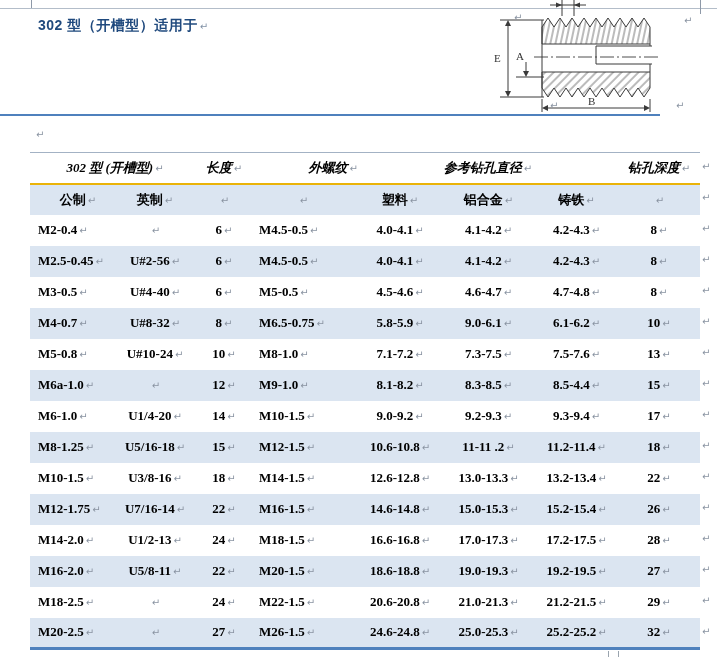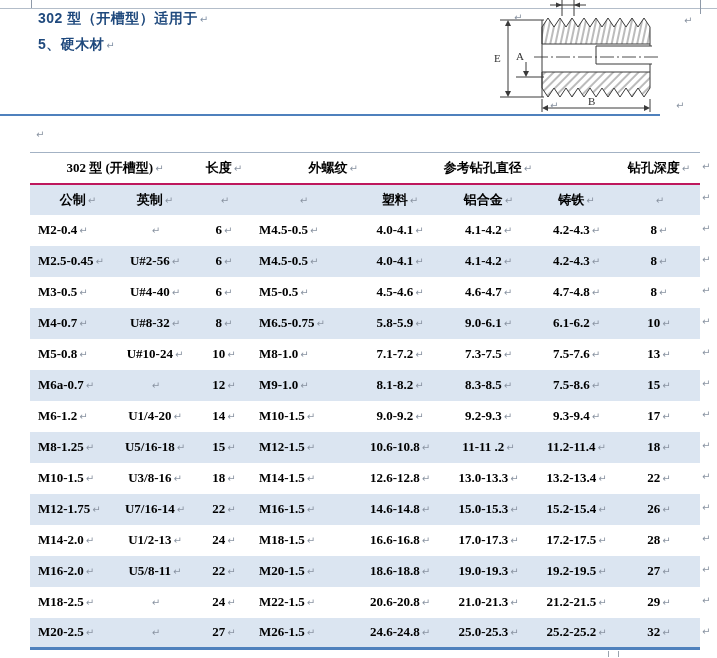--- a/index.html
+++ b/index.html
@@ -4,38 +4,38 @@
 <style>
   html,body{margin:0;padding:0;background:#fff;}
   .page{position:relative;width:717px;height:658px;background:#ffffff;overflow:hidden;
         font-family:"Liberation Sans",sans-serif;}
   
   .bound-h{position:absolute;left:0;top:8px;width:717px;height:1px;background:#b3bdc9;}
   .bound-tick-left{position:absolute;left:31px;top:0;width:1px;height:8px;background:#8e99a8;}
   .bound-tick-right{position:absolute;left:700px;top:0;width:1px;height:14px;background:#8e99a8;}
   
   .heading{position:absolute;left:38px;top:9px;}
-  .hline{height:26px;line-height:18px;font-size:14px;font-weight:bold;color:#1f497d;
+  .hline{height:26px;line-height:32px;font-size:14px;font-weight:bold;color:#1f497d;
          letter-spacing:0.5px;white-space:nowrap;}
   .pmark{font-family:"DejaVu Sans",sans-serif;font-weight:normal;color:#8a94a2;
          font-size:10px;margin-left:2px;}
   .hline .pmark{color:#8091a6;}
   
   .section-rule{position:absolute;left:0;top:114px;width:660px;height:2px;background:#4f81bd;}
   .loose-pmark{position:absolute;font-family:"DejaVu Sans",sans-serif;color:#8a94a2;font-size:10px;}
   
   .diagram{position:absolute;left:486px;top:0;}
   
   .tablewrap{position:absolute;left:30px;top:152px;width:670px;}
   table.doc{border-collapse:collapse;table-layout:fixed;width:670px;
             border-top:1px solid #a3b2c4;border-bottom:3px solid #4f81bd;
             font-family:"Liberation Serif","DejaVu Serif",serif;font-size:13px;font-weight:bold;color:#000;}
   table.doc tr{height:31px;}
   table.doc th,table.doc td{padding:0;vertical-align:middle;font-weight:bold;white-space:nowrap;overflow:hidden;}
-  thead tr.hrow1{border-bottom:2px solid #be185d;}
+  thead tr.hrow1{border-bottom:2px solid #eab308;font-style:italic;}
   tr.banded{background:#dbe5f1;}
   .c0{text-align:left;padding-left:8px !important;}
   .c1{text-align:center;}
   .c2{text-align:center;}
   .c3{text-align:left;padding-left:11px !important;}
   .c4,.c5,.c6,.c7{text-align:center;}
   th.h1{text-align:center;}
   th.hm{text-align:center;padding-left:16px !important;}
   
   .rowend{position:absolute;left:702px;font-family:"DejaVu Sans",sans-serif;
@@ -47,21 +47,20 @@
 <body>
 
 <div class="page">
 
   <div class="bound-h"></div>
   <div class="bound-tick-left"></div>
   <div class="bound-tick-right"></div>
 
   <div class="heading">
     <div class="hline"><span>302 型（开槽型）适用于</span><span class="pmark pilcrow">↵</span></div>
-    <div class="hline"><span>5、硬木材</span><span class="pmark pilcrow">↵</span></div>
   </div>
 
   <svg class="diagram" width="178" height="122" viewBox="0 0 178 122">
     <defs>
       <pattern id="hatchV" width="5" height="9" patternUnits="userSpaceOnUse" patternTransform="rotate(12)">
         <path d="M2 0 V9" stroke="#555" stroke-width="0.8"></path>
       </pattern>
       <pattern id="hatch45" width="6" height="6" patternUnits="userSpaceOnUse" patternTransform="rotate(45)">
         <path d="M3 0 V6" stroke="#555" stroke-width="0.8"></path>
       </pattern>
@@ -188,31 +187,31 @@
             <td class="c0"><span>M5-0.8</span><span class="pmark">↵</span></td>
             <td class="c1"><span>U#10-24</span><span class="pmark">↵</span></td>
             <td class="c2"><span>10</span><span class="pmark">↵</span></td>
             <td class="c3"><span>M8-1.0</span><span class="pmark">↵</span></td>
             <td class="c4"><span>7.1-7.2</span><span class="pmark">↵</span></td>
             <td class="c5"><span>7.3-7.5</span><span class="pmark">↵</span></td>
             <td class="c6"><span>7.5-7.6</span><span class="pmark">↵</span></td>
             <td class="c7"><span>13</span><span class="pmark">↵</span></td>
           </tr>
           <tr class="banded">
-            <td class="c0"><span>M6a-0.7</span><span class="pmark">↵</span></td>
+            <td class="c0"><span>M6a-1.0</span><span class="pmark">↵</span></td>
             <td class="c1"><span class="pmark">↵</span></td>
             <td class="c2"><span>12</span><span class="pmark">↵</span></td>
             <td class="c3"><span>M9-1.0</span><span class="pmark">↵</span></td>
             <td class="c4"><span>8.1-8.2</span><span class="pmark">↵</span></td>
             <td class="c5"><span>8.3-8.5</span><span class="pmark">↵</span></td>
-            <td class="c6"><span>7.5-8.6</span><span class="pmark">↵</span></td>
+            <td class="c6"><span>8.5-4.4</span><span class="pmark">↵</span></td>
             <td class="c7"><span>15</span><span class="pmark">↵</span></td>
           </tr>
           <tr>
-            <td class="c0"><span>M6-1.2</span><span class="pmark">↵</span></td>
+            <td class="c0"><span>M6-1.0</span><span class="pmark">↵</span></td>
             <td class="c1"><span>U1/4-20</span><span class="pmark">↵</span></td>
             <td class="c2"><span>14</span><span class="pmark">↵</span></td>
             <td class="c3"><span>M10-1.5</span><span class="pmark">↵</span></td>
             <td class="c4"><span>9.0-9.2</span><span class="pmark">↵</span></td>
             <td class="c5"><span>9.2-9.3</span><span class="pmark">↵</span></td>
             <td class="c6"><span>9.3-9.4</span><span class="pmark">↵</span></td>
             <td class="c7"><span>17</span><span class="pmark">↵</span></td>
           </tr>
           <tr class="banded">
             <td class="c0"><span>M8-1.25</span><span class="pmark">↵</span></td>

